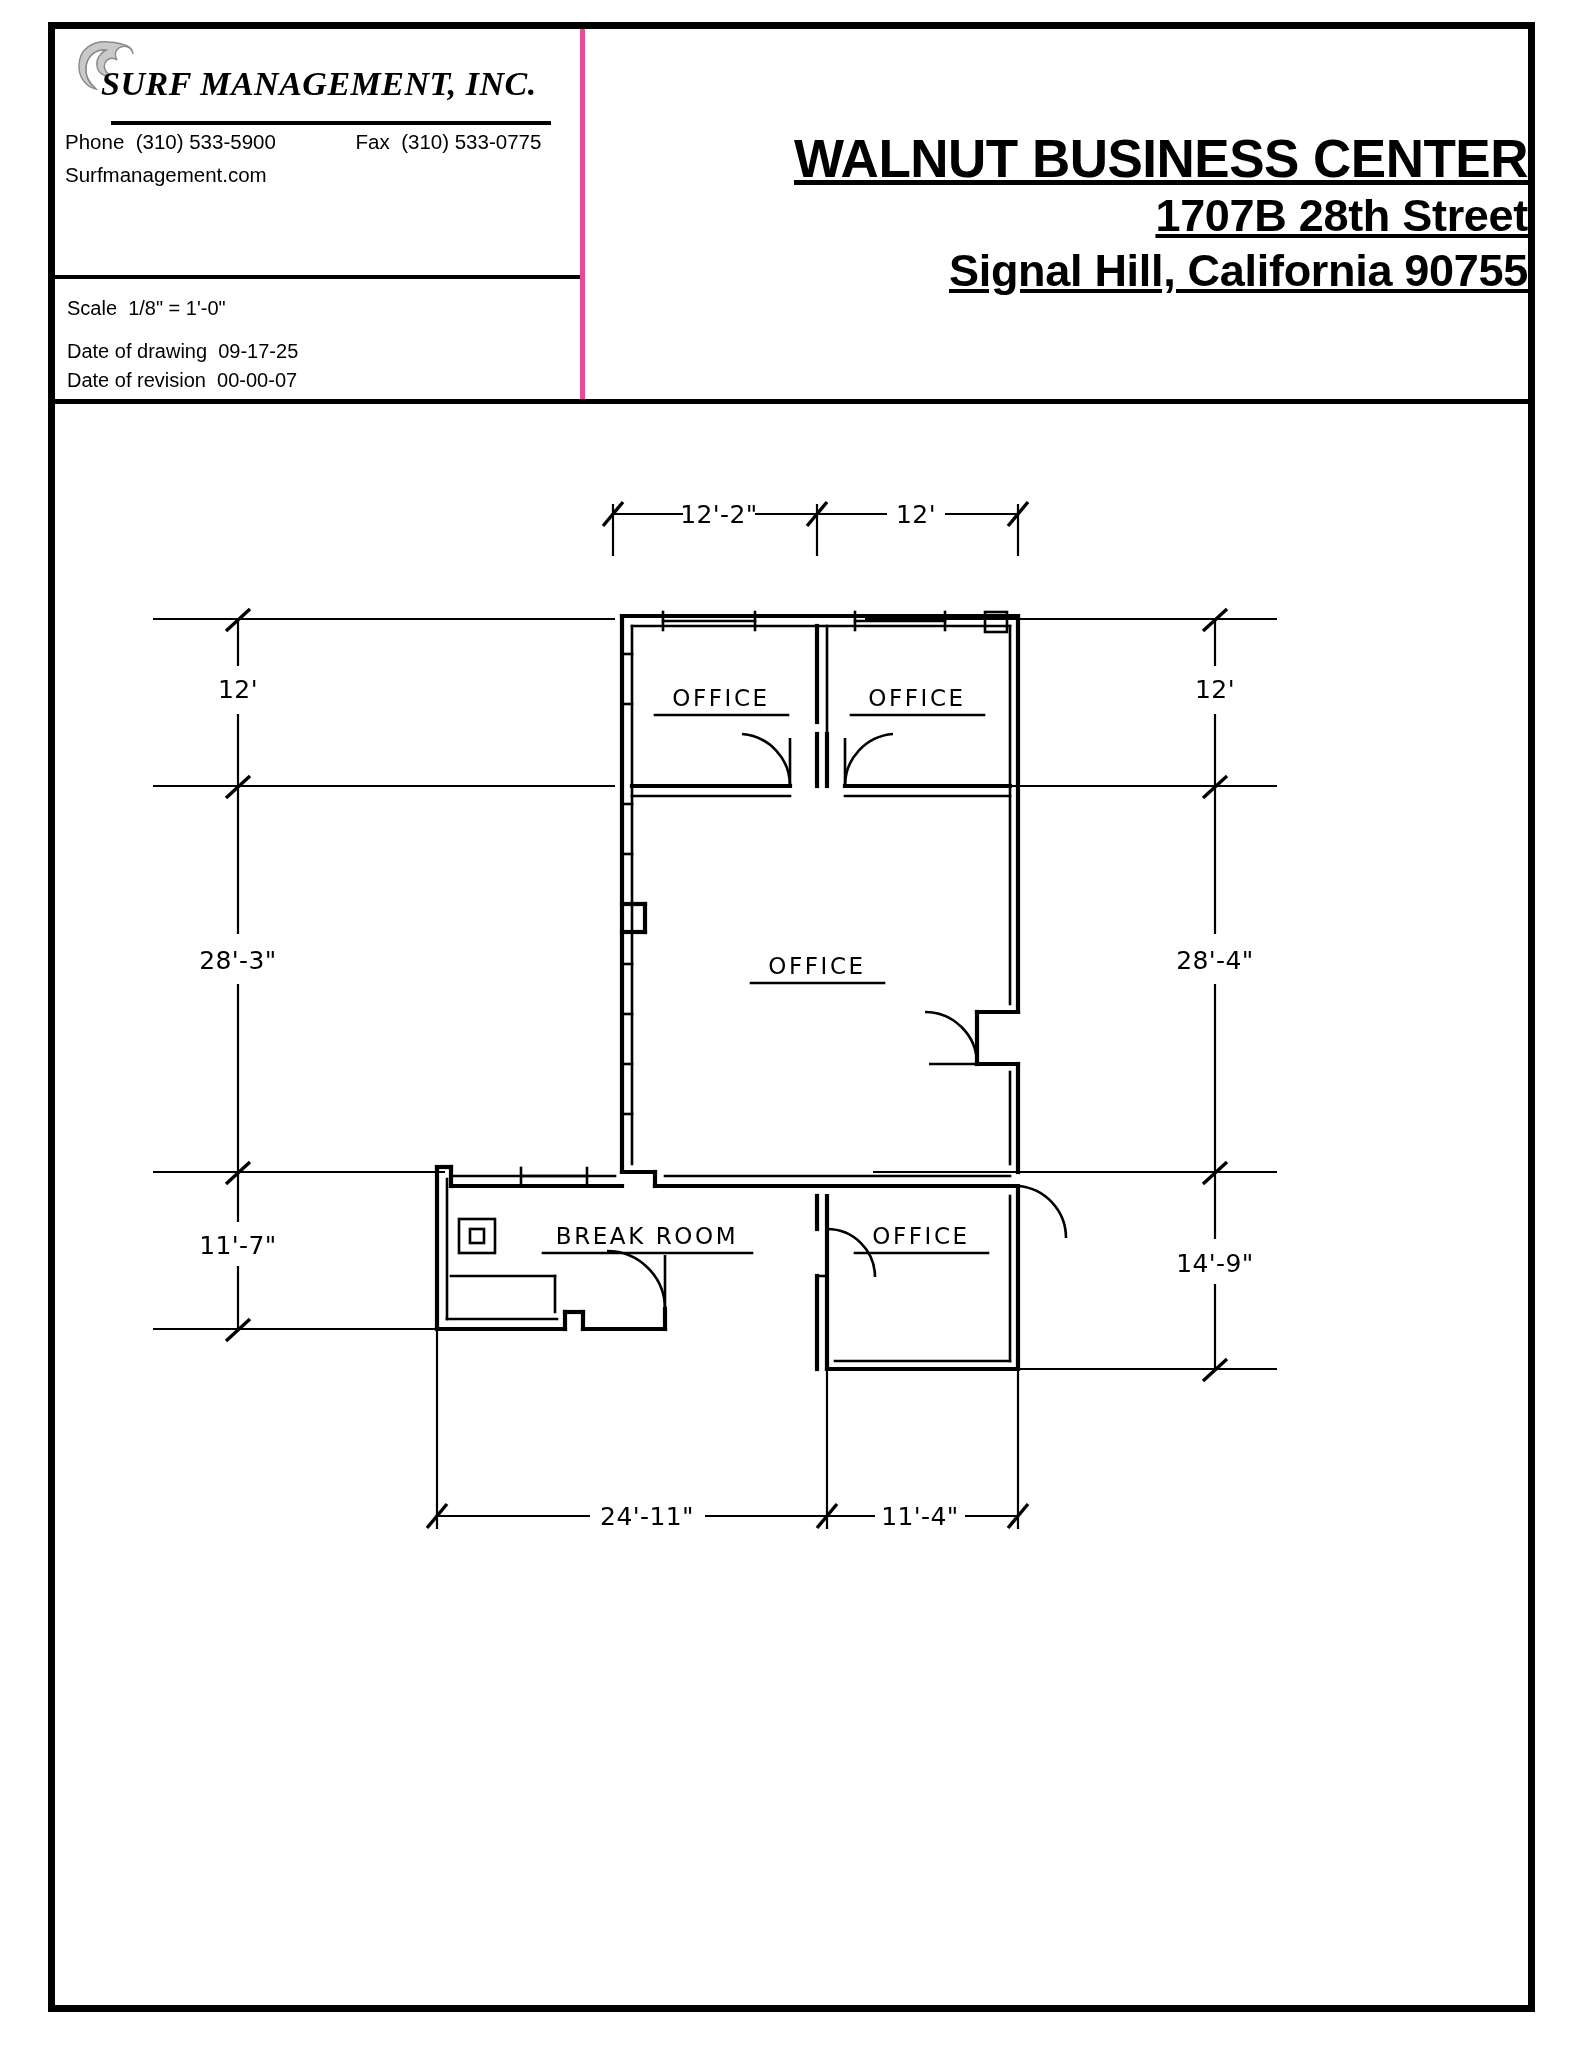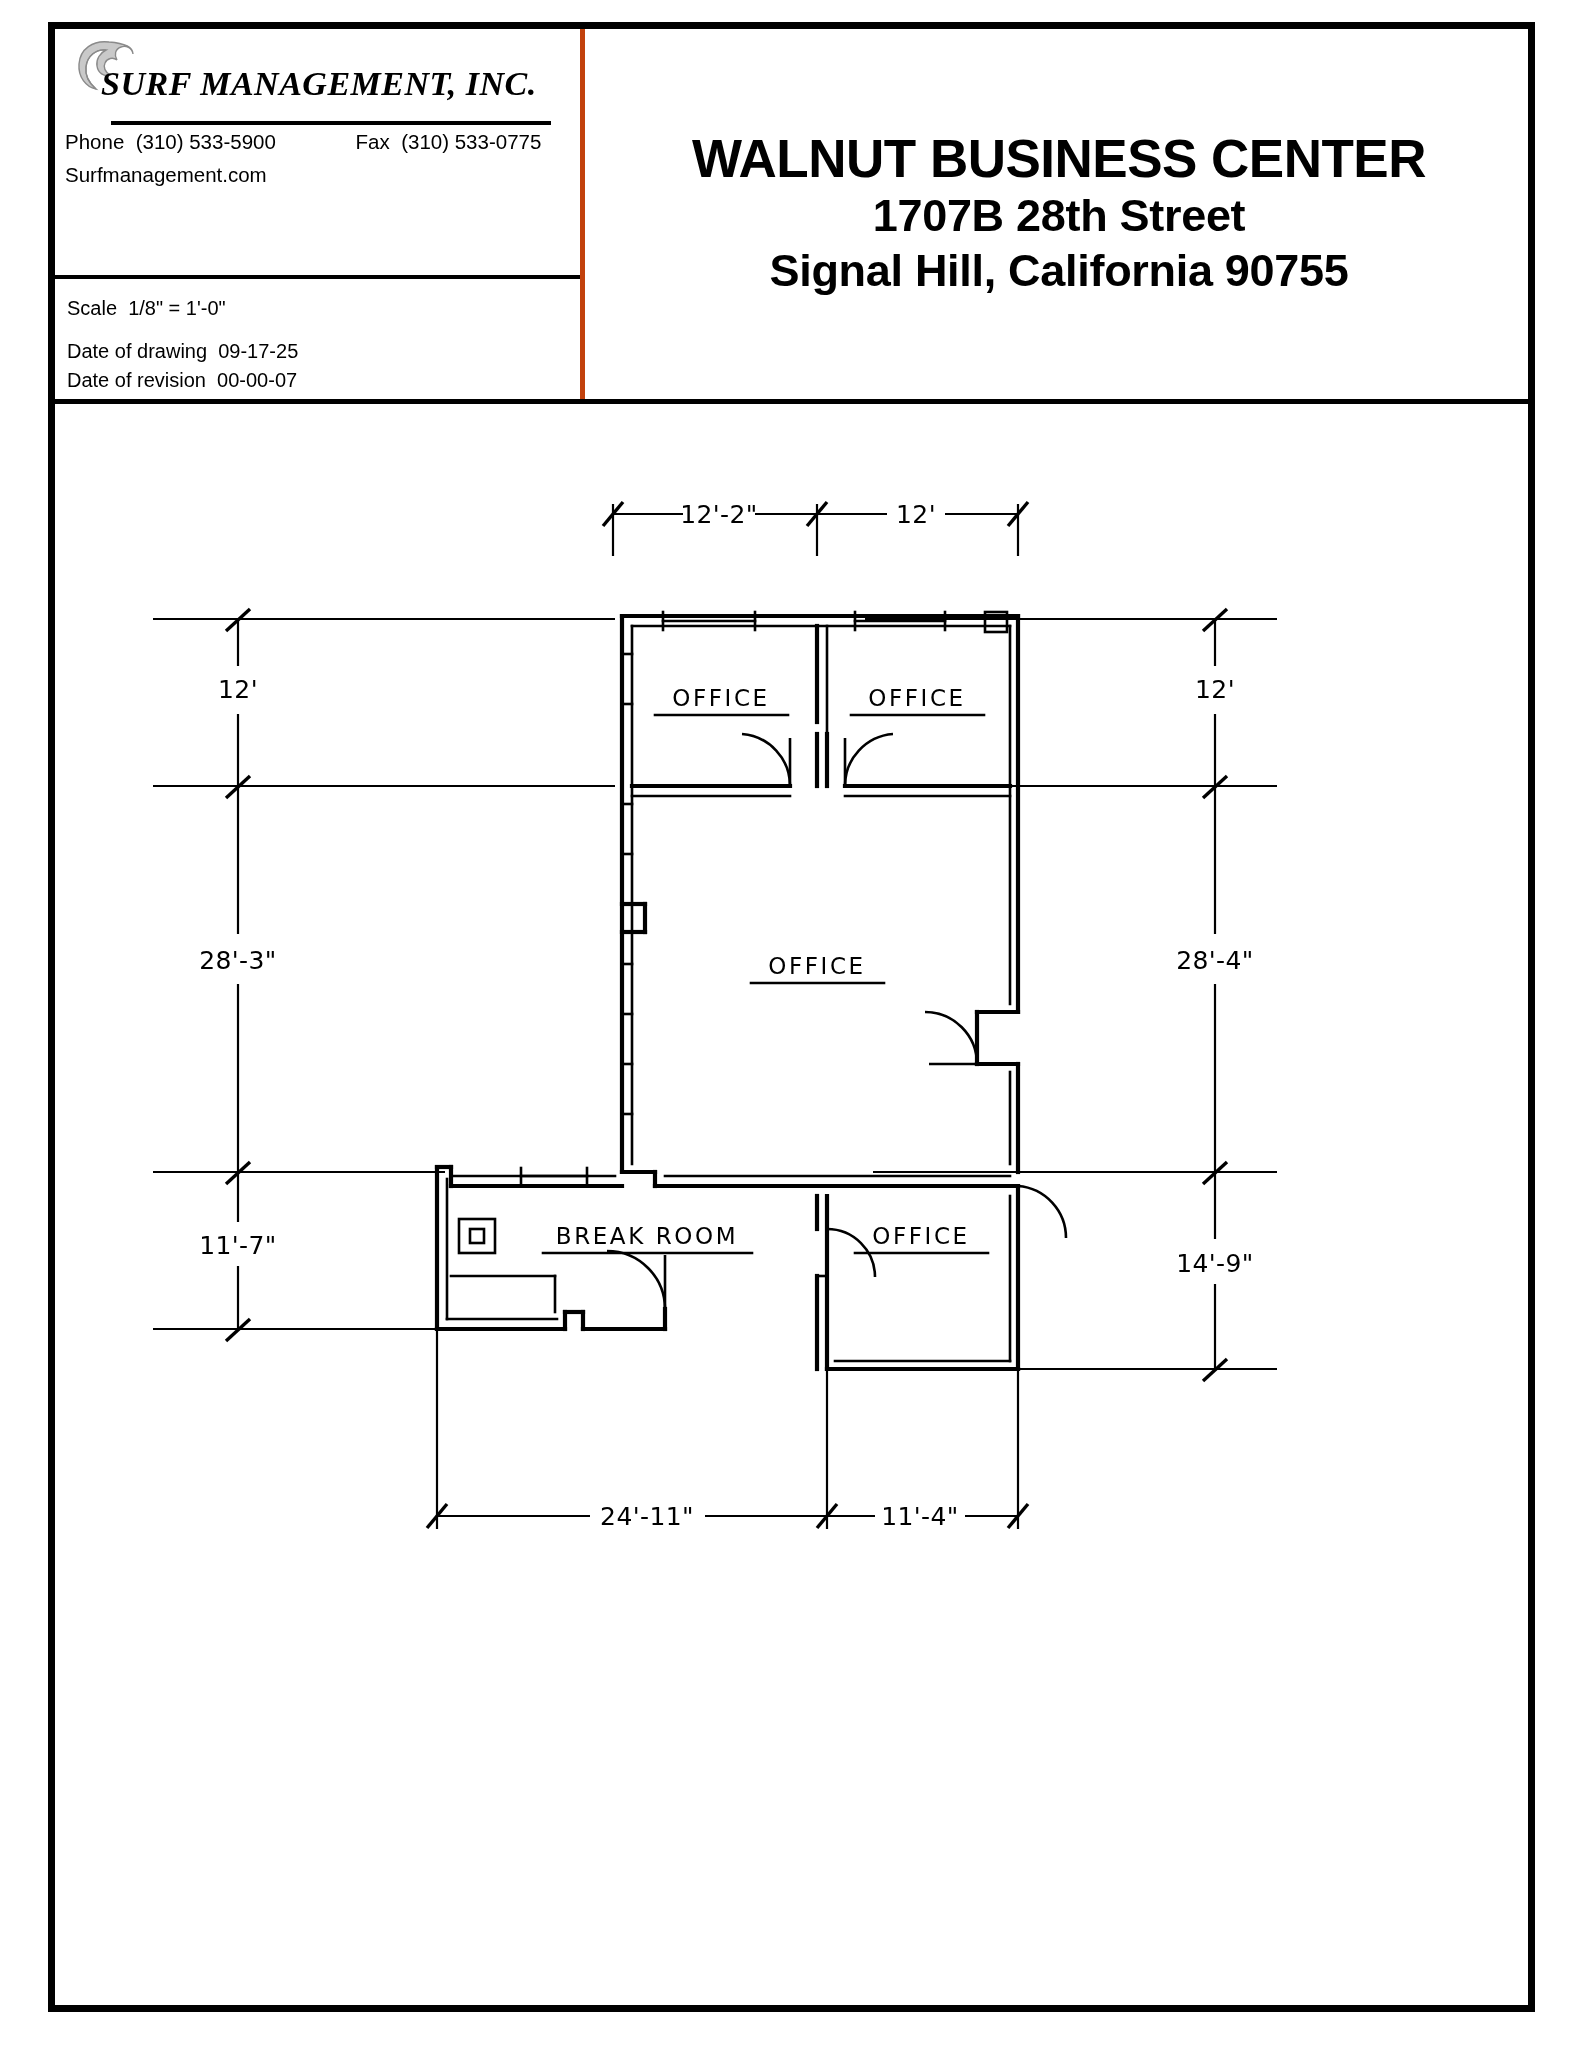--- a/index.html
+++ b/index.html
@@ -3,34 +3,34 @@
 <meta charset="utf-8">
 <style>
   html,body{margin:0;padding:0;background:#fff;}
   body{width:1583px;height:2048px;font-family:"Liberation Sans",sans-serif;color:#000;}
   #sheet{position:relative;width:1583px;height:2048px;background:#fff;box-sizing:border-box;}
   
   .sheet-border{position:absolute;left:48px;top:22px;width:1487px;height:1990px;border:7px solid #000;box-sizing:border-box;}
 
   
   .titleblock{position:absolute;left:55px;top:29px;width:1473px;height:375px;box-sizing:border-box;border-bottom:5px solid #000;}
-  .tb-left{position:absolute;left:0;top:0;width:530px;height:100%;box-sizing:border-box;border-right:5px solid #c2410c;}
+  .tb-left{position:absolute;left:0;top:0;width:530px;height:100%;box-sizing:border-box;border-right:5px solid #ec4899;}
   .tb-company{position:absolute;left:0;top:0;width:100%;height:250px;box-sizing:border-box;border-bottom:4px solid #000;}
   .tb-scale{position:absolute;left:0;top:250px;width:100%;height:125px;box-sizing:border-box;}
 
   .logo-wrap{position:relative;height:86px;margin:8px 0 0 8px;}
   .logo-mark{position:absolute;left:10px;top:2px;width:62px;height:56px;}
   .logo-text{position:absolute;left:38px;top:28px;font-family:"Liberation Serif",serif;font-style:italic;font-weight:700;font-size:34px;letter-spacing:.5px;white-space:nowrap;}
   .logo-rule{position:absolute;left:48px;top:84px;width:440px;height:4px;background:#000;}
 
   .addr{margin:6px 0 0 10px;font-size:20.5px;line-height:1.30;white-space:pre;}
   .scale-lines{margin:16px 0 0 12px;font-size:20px;line-height:1.34;white-space:pre;}
 
   .tb-right{position:absolute;left:535px;top:0;width:938px;height:100%;display:flex;flex-direction:column;
-            align-items:center;justify-content:center;}
+            align-items:flex-end;justify-content:center;text-decoration:underline;}
   .t-line1{font-size:53px;font-weight:700;letter-spacing:-.5px;line-height:1.14;white-space:nowrap;}
   .t-line2{font-size:45px;font-weight:700;letter-spacing:-.3px;line-height:1.22;white-space:nowrap;}
   .t-line3{font-size:45px;font-weight:700;letter-spacing:-.3px;line-height:1.22;white-space:nowrap;}
 
   
   #plan{position:absolute;left:55px;top:404px;width:1473px;height:1601px;}
   svg{display:block;}
   .wall{fill:none;stroke:#000;stroke-width:4.2;stroke-linecap:square;}
   .wall-thin{fill:none;stroke:#000;stroke-width:2.6;stroke-linecap:square;}
   .dimline{fill:none;stroke:#000;stroke-width:2.2;}

